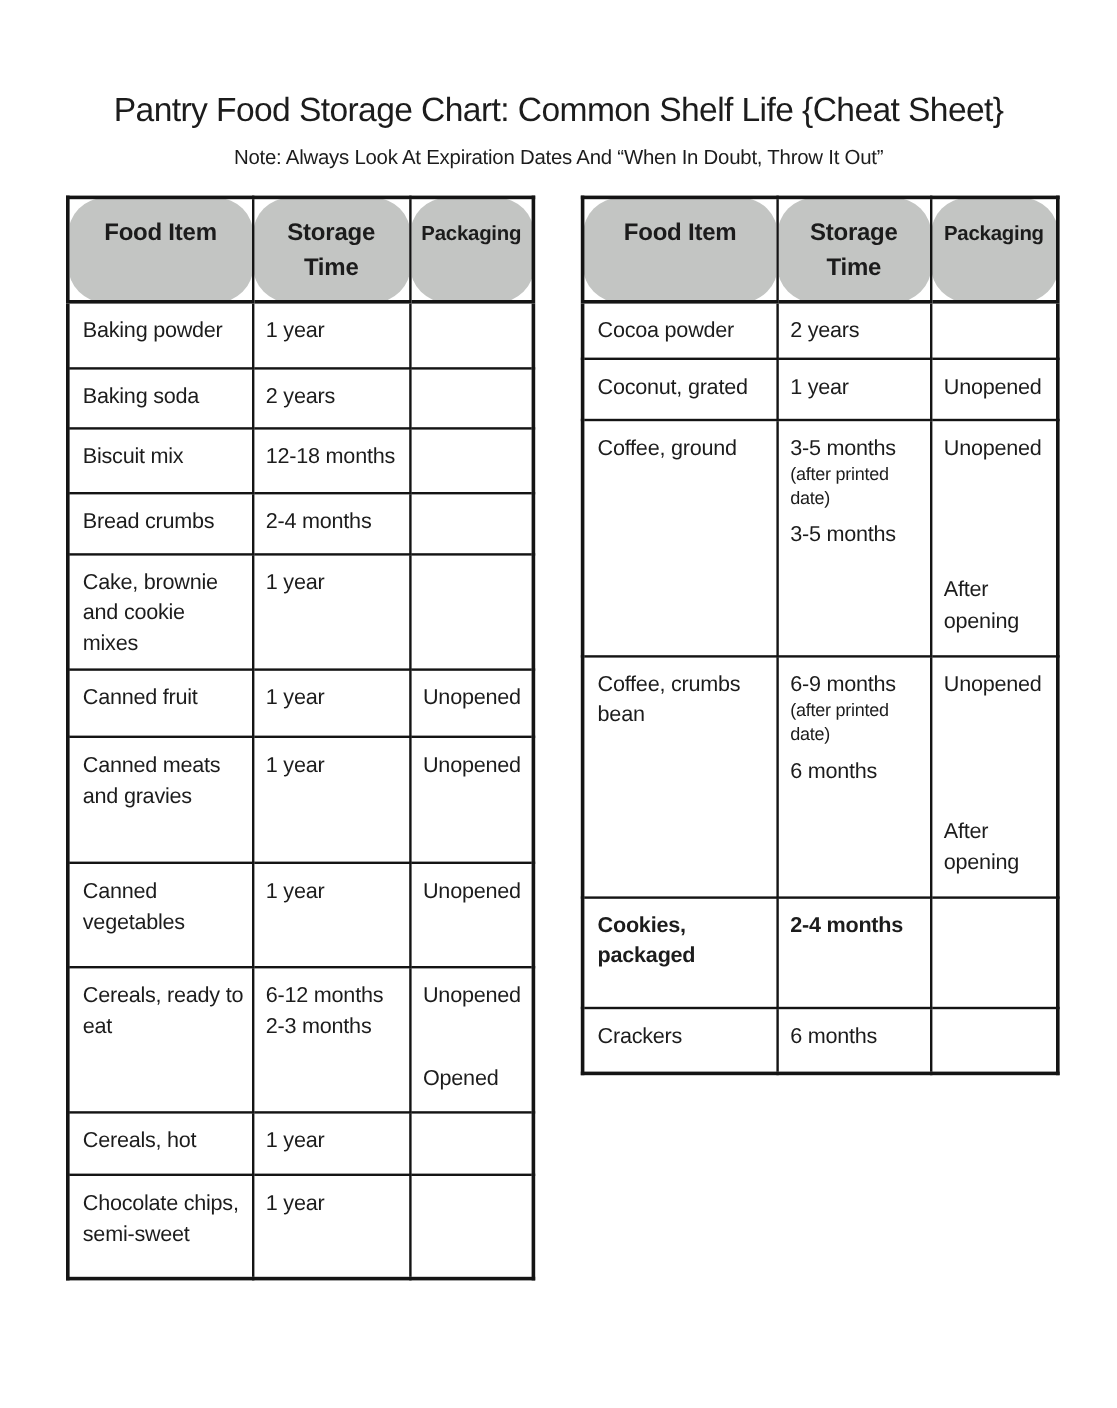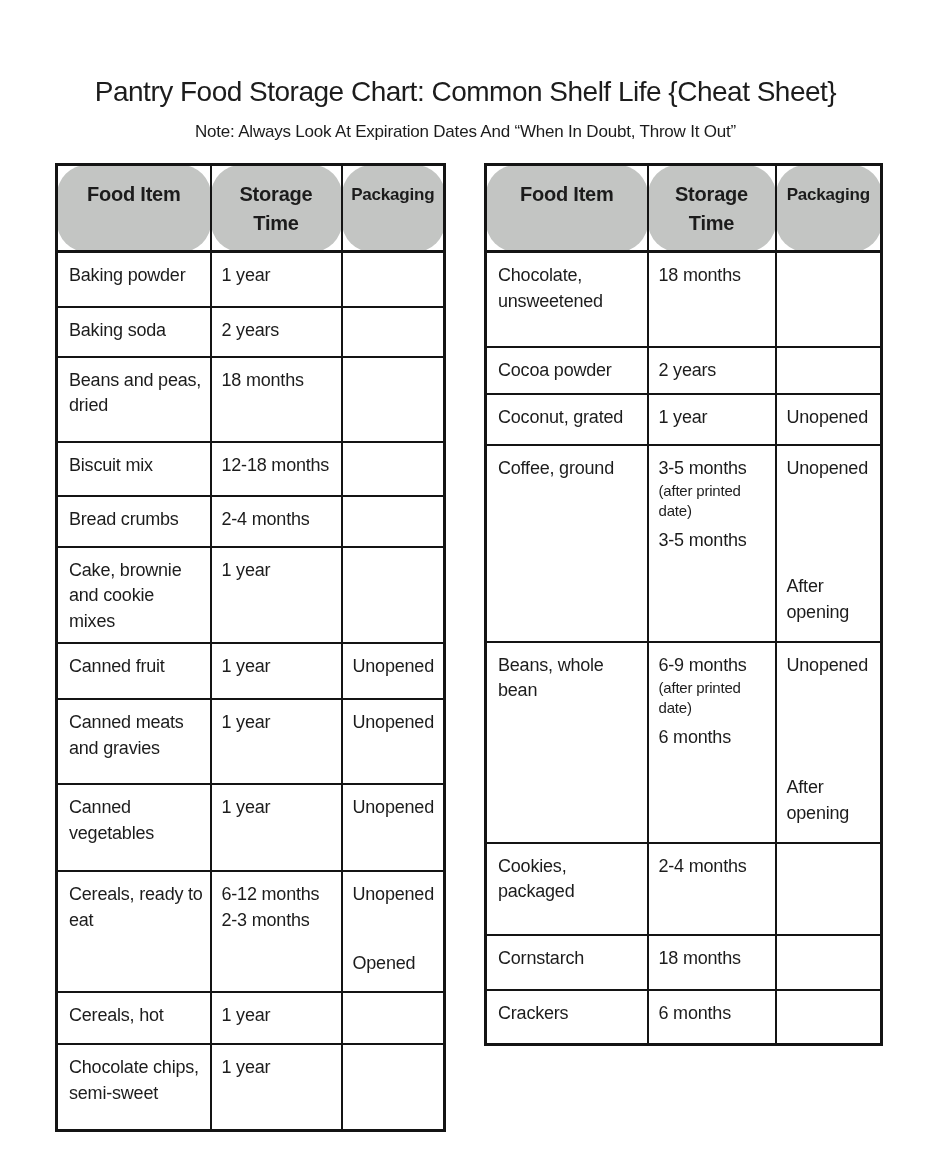--- a/index.html
+++ b/index.html
@@ -120,32 +120,20 @@
         <td class="item-cell">
           <div>Baking soda</div>
         </td>
         <td class="storage-cell">
           <div>2 years</div>
         </td>
         <td class="pack-cell">
           <div class="pack-wrap" style="min-height: 46px;"></div>
         </td>
       </tr>
-      <tr style="height: 85px;">
-        <td class="item-cell">
-          <div>Beans and peas,</div>
-          <div>dried</div>
-        </td>
-        <td class="storage-cell">
-          <div>18 months</div>
-        </td>
-        <td class="pack-cell">
-          <div class="pack-wrap" style="min-height: 81px;"></div>
-        </td>
-      </tr>
       <tr style="height: 54px;">
         <td class="item-cell">
           <div>Biscuit mix</div>
         </td>
         <td class="storage-cell">
           <div>12-18 months</div>
         </td>
         <td class="pack-cell">
           <div class="pack-wrap" style="min-height: 50px;"></div>
         </td>
@@ -179,21 +167,21 @@
         </td>
         <td class="storage-cell">
           <div>1 year</div>
         </td>
         <td class="pack-cell">
           <div class="pack-wrap" style="min-height: 52px;">
             <div>Unopened</div>
           </div>
         </td>
       </tr>
-      <tr style="height: 85px; margin-left: 16px;">
+      <tr style="height: 105px; margin-left: 16px;">
         <td class="item-cell">
           <div>Canned meats</div>
           <div>and gravies</div>
         </td>
         <td class="storage-cell">
           <div>1 year</div>
         </td>
         <td class="pack-cell">
           <div class="pack-wrap" style="min-height: 81px;">
             <div>Unopened</div>
@@ -263,32 +251,20 @@
       <col class="c3">
     </colgroup>
   <thead>
     <tr>
       <th class="h-item">Food Item</th>
       <th class="h-storage">Storage Time</th>
       <th class="h-pack">Packaging</th>
     </tr>
   </thead>
   <tbody>
-      <tr style="height: 95px;">
-        <td class="item-cell">
-          <div>Chocolate,</div>
-          <div>unsweetened</div>
-        </td>
-        <td class="storage-cell">
-          <div>18 months</div>
-        </td>
-        <td class="pack-cell">
-          <div class="pack-wrap" style="min-height: 91px;"></div>
-        </td>
-      </tr>
       <tr style="height: 47px;">
         <td class="item-cell">
           <div>Cocoa powder</div>
         </td>
         <td class="storage-cell">
           <div>2 years</div>
         </td>
         <td class="pack-cell">
           <div class="pack-wrap" style="min-height: 43px;"></div>
         </td>
@@ -318,57 +294,46 @@
         </td>
         <td class="pack-cell">
           <div class="pack-wrap" style="min-height: 193px;">
             <div>Unopened</div>
             <div>After opening</div>
           </div>
         </td>
       </tr>
       <tr style="height: 201px;">
         <td class="item-cell">
-          <div>Beans, whole</div>
+          <div>Coffee, crumbs</div>
           <div>bean</div>
         </td>
         <td class="storage-cell">
           <div>6-9 months</div>
           <div class="small">(after printed</div>
           <div class="small">date)</div>
           <div class="gap">6 months</div>
         </td>
         <td class="pack-cell">
           <div class="pack-wrap" style="min-height: 197px;">
             <div>Unopened</div>
             <div>After opening</div>
           </div>
         </td>
       </tr>
-      <tr style="height: 92px;">
+      <tr style="height: 92px; font-weight: bold;">
         <td class="item-cell">
           <div>Cookies,</div>
           <div>packaged</div>
         </td>
         <td class="storage-cell">
           <div>2-4 months</div>
         </td>
         <td class="pack-cell">
           <div class="pack-wrap" style="min-height: 88px;"></div>
-        </td>
-      </tr>
-      <tr style="height: 55px;">
-        <td class="item-cell">
-          <div>Cornstarch</div>
-        </td>
-        <td class="storage-cell">
-          <div>18 months</div>
-        </td>
-        <td class="pack-cell">
-          <div class="pack-wrap" style="min-height: 51px;"></div>
         </td>
       </tr>
       <tr style="height: 55px;">
         <td class="item-cell">
           <div>Crackers</div>
         </td>
         <td class="storage-cell">
           <div>6 months</div>
         </td>
         <td class="pack-cell">

